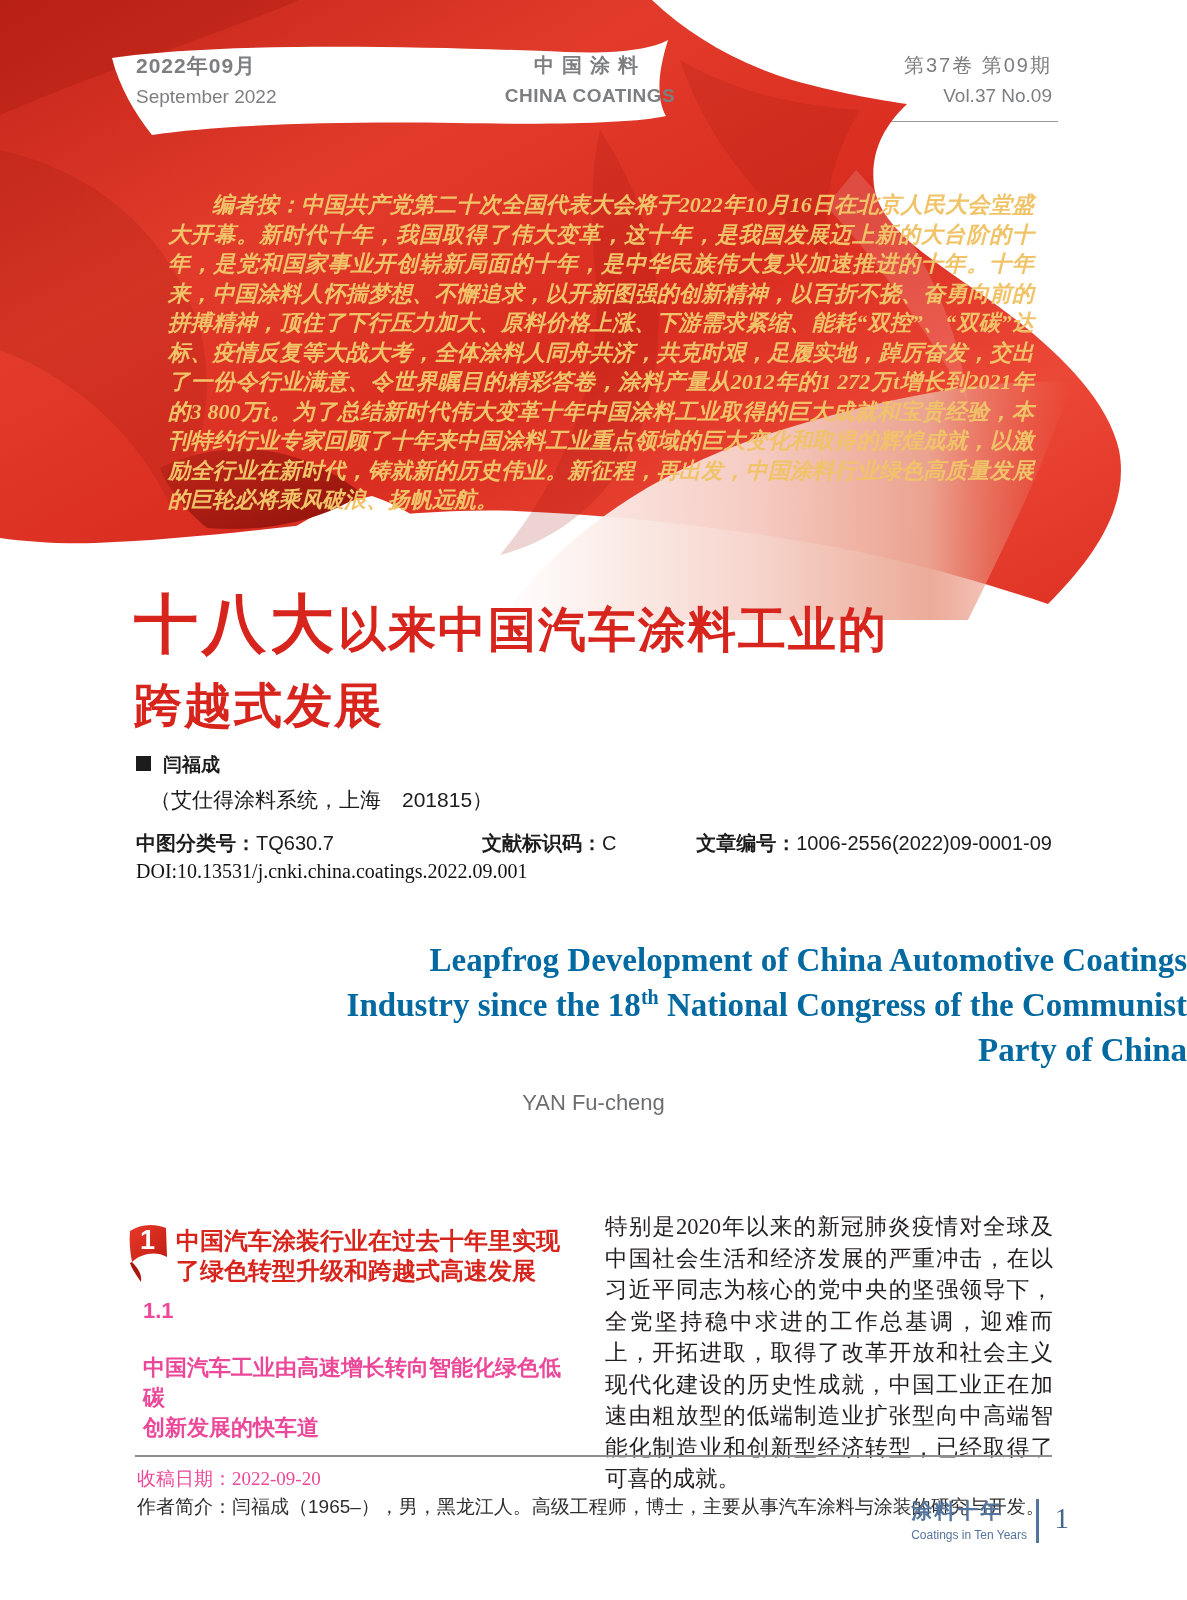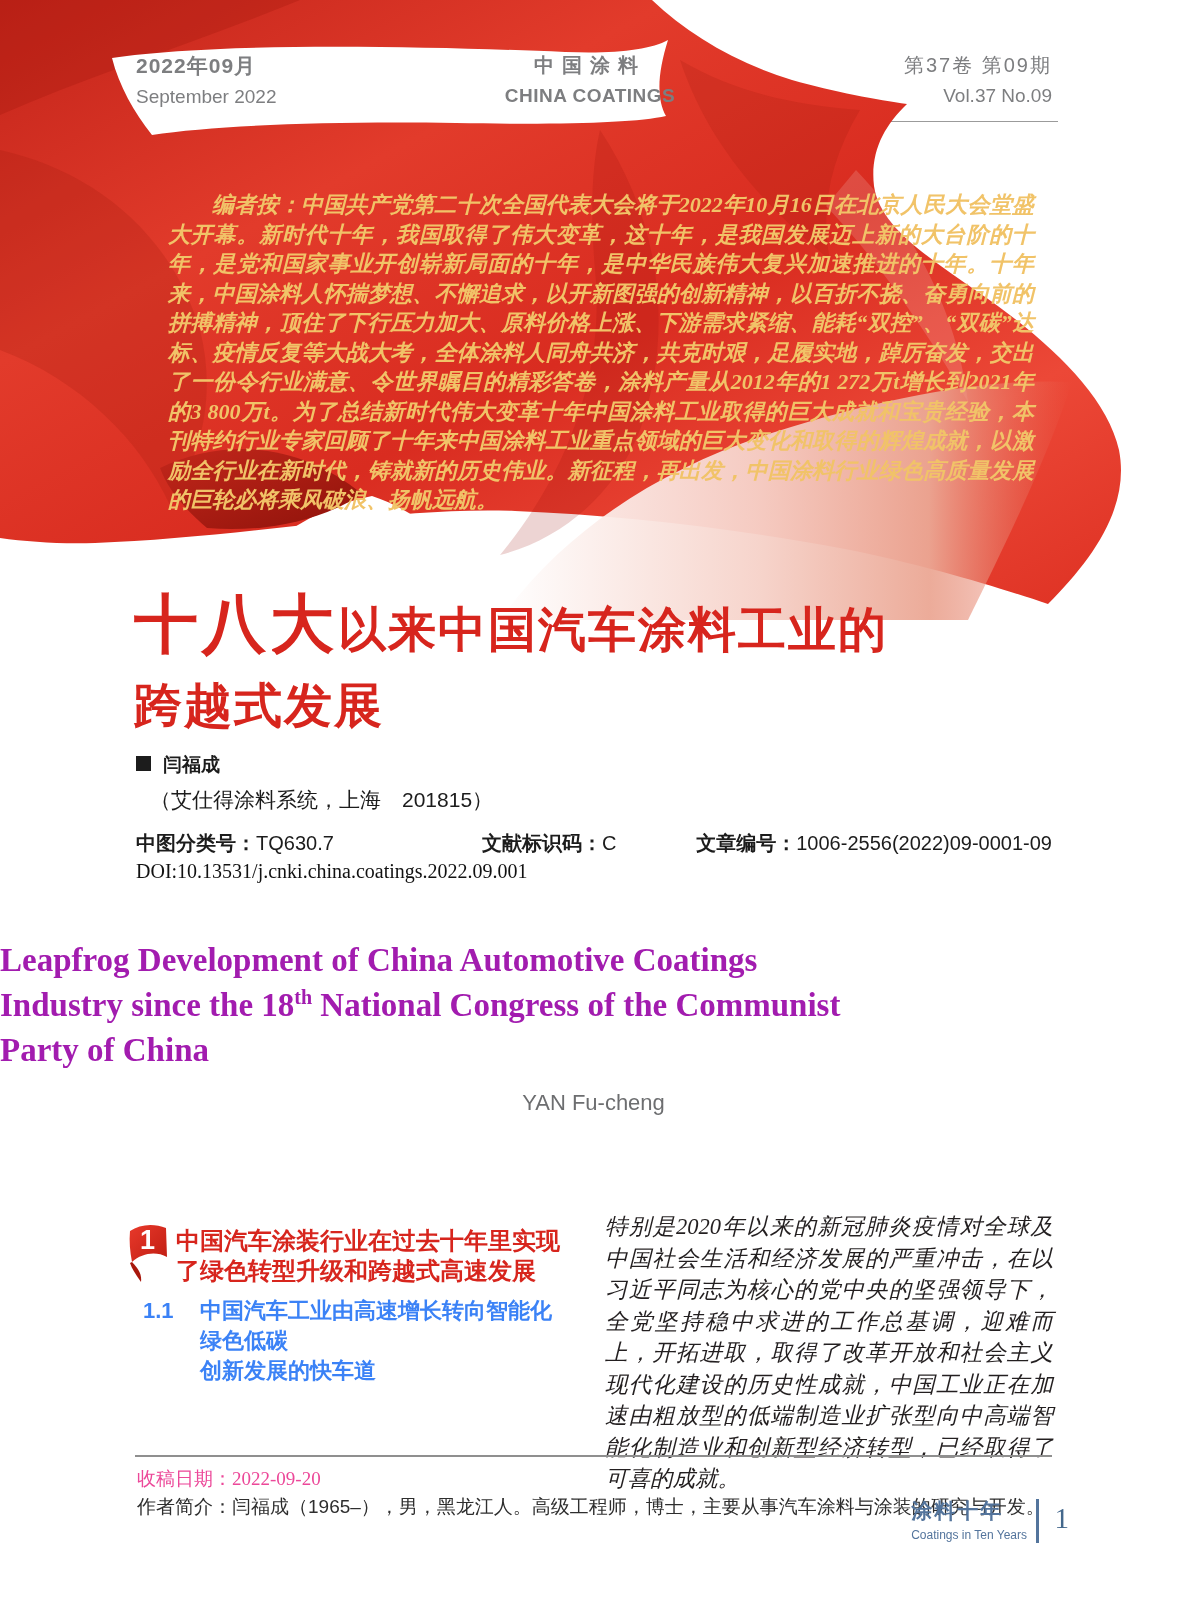--- a/index.html
+++ b/index.html
@@ -47,38 +47,38 @@
   
   .meta-row { position:absolute; left:0; top:830px; width:100%; font-size:20px; color:#1c1c1c; }
   .meta-row b { font-weight:700; }
   .meta-clc { position:absolute; left:136px; }
   .meta-doc { position:absolute; left:482px; }
   .meta-art { position:absolute; right:135px; }
   .doi-line { position:absolute; left:136px; top:860px; font-family:"Liberation Serif","DejaVu Serif",serif; font-size:20px; color:#111; }
 
   
   .title-en {
-    position:absolute; left:0; top:938px; width:100%; text-align:left;
-    color:#a21caf; font-family:"Liberation Serif","DejaVu Serif",serif;
+    position:absolute; left:0; top:938px; width:100%; text-align:right;
+    color:#0369a1; font-family:"Liberation Serif","DejaVu Serif",serif;
     font-weight:700; font-size:33px; line-height:45px;
   }
   .title-en sup { font-size:20px; vertical-align:super; line-height:0; }
   .author-en { position:absolute; left:0; top:1090px; width:100%; text-align:center; color:#6d6e70; font-size:22px; }
   .affil-en  { position:absolute; left:0; top:1121px; width:100%; text-align:center; color:#444;
                font-family:"Liberation Serif","DejaVu Serif",serif; font-style:italic; font-size:21px; }
 
   
   .sec-badge { position:absolute; left:127px; top:1222px; width:42px; height:60px; z-index:2; }
   .sec-badge .num { position:absolute; left:13px; top:3px; color:#fff; font-size:27px; font-weight:700; z-index:2; }
   .h1-text { position:absolute; left:176px; top:1226px; width:398px; color:#d7251d; font-weight:700; font-size:24px; line-height:30px; }
-  .h11-row { position:absolute; left:143px; top:1296px; width:430px; display:flex; color:#3b82f6; font-weight:700; font-size:22px; line-height:30px; }
+  .h11-row { position:absolute; left:143px; top:1296px; width:430px; display:flex; color:#ec4899; font-weight:700; font-size:22px; line-height:30px;flex-direction:column; }
   .h11-num { width:57px; flex:0 0 57px; }
   .body-para {
     position:absolute; color:#231f20; font-family:"Liberation Serif","DejaVu Serif",serif;
-    font-size:22.5px; line-height:31.5px; text-align:justify; margin:0;font-style:italic;
+    font-size:22.5px; line-height:31.5px; text-align:justify; margin:0;
   }
   .para-left  { left:135px; top:1352px; width:438px; text-indent:2em; }
   .para-right { left:605px; top:1211px; width:448px; }
 
   
   .foot-rule { position:absolute; left:135px; top:1455px; width:917px; height:2px; background:#8f8f8f; }
   .foot-line1 { position:absolute; left:137px; top:1466px; font-size:19px; color:#ec4899;font-family:Liberation Serif, serif; }
   .foot-line2 { position:absolute; left:137px; top:1494px; font-size:19px; color:#2e2e2e; }
 
   

